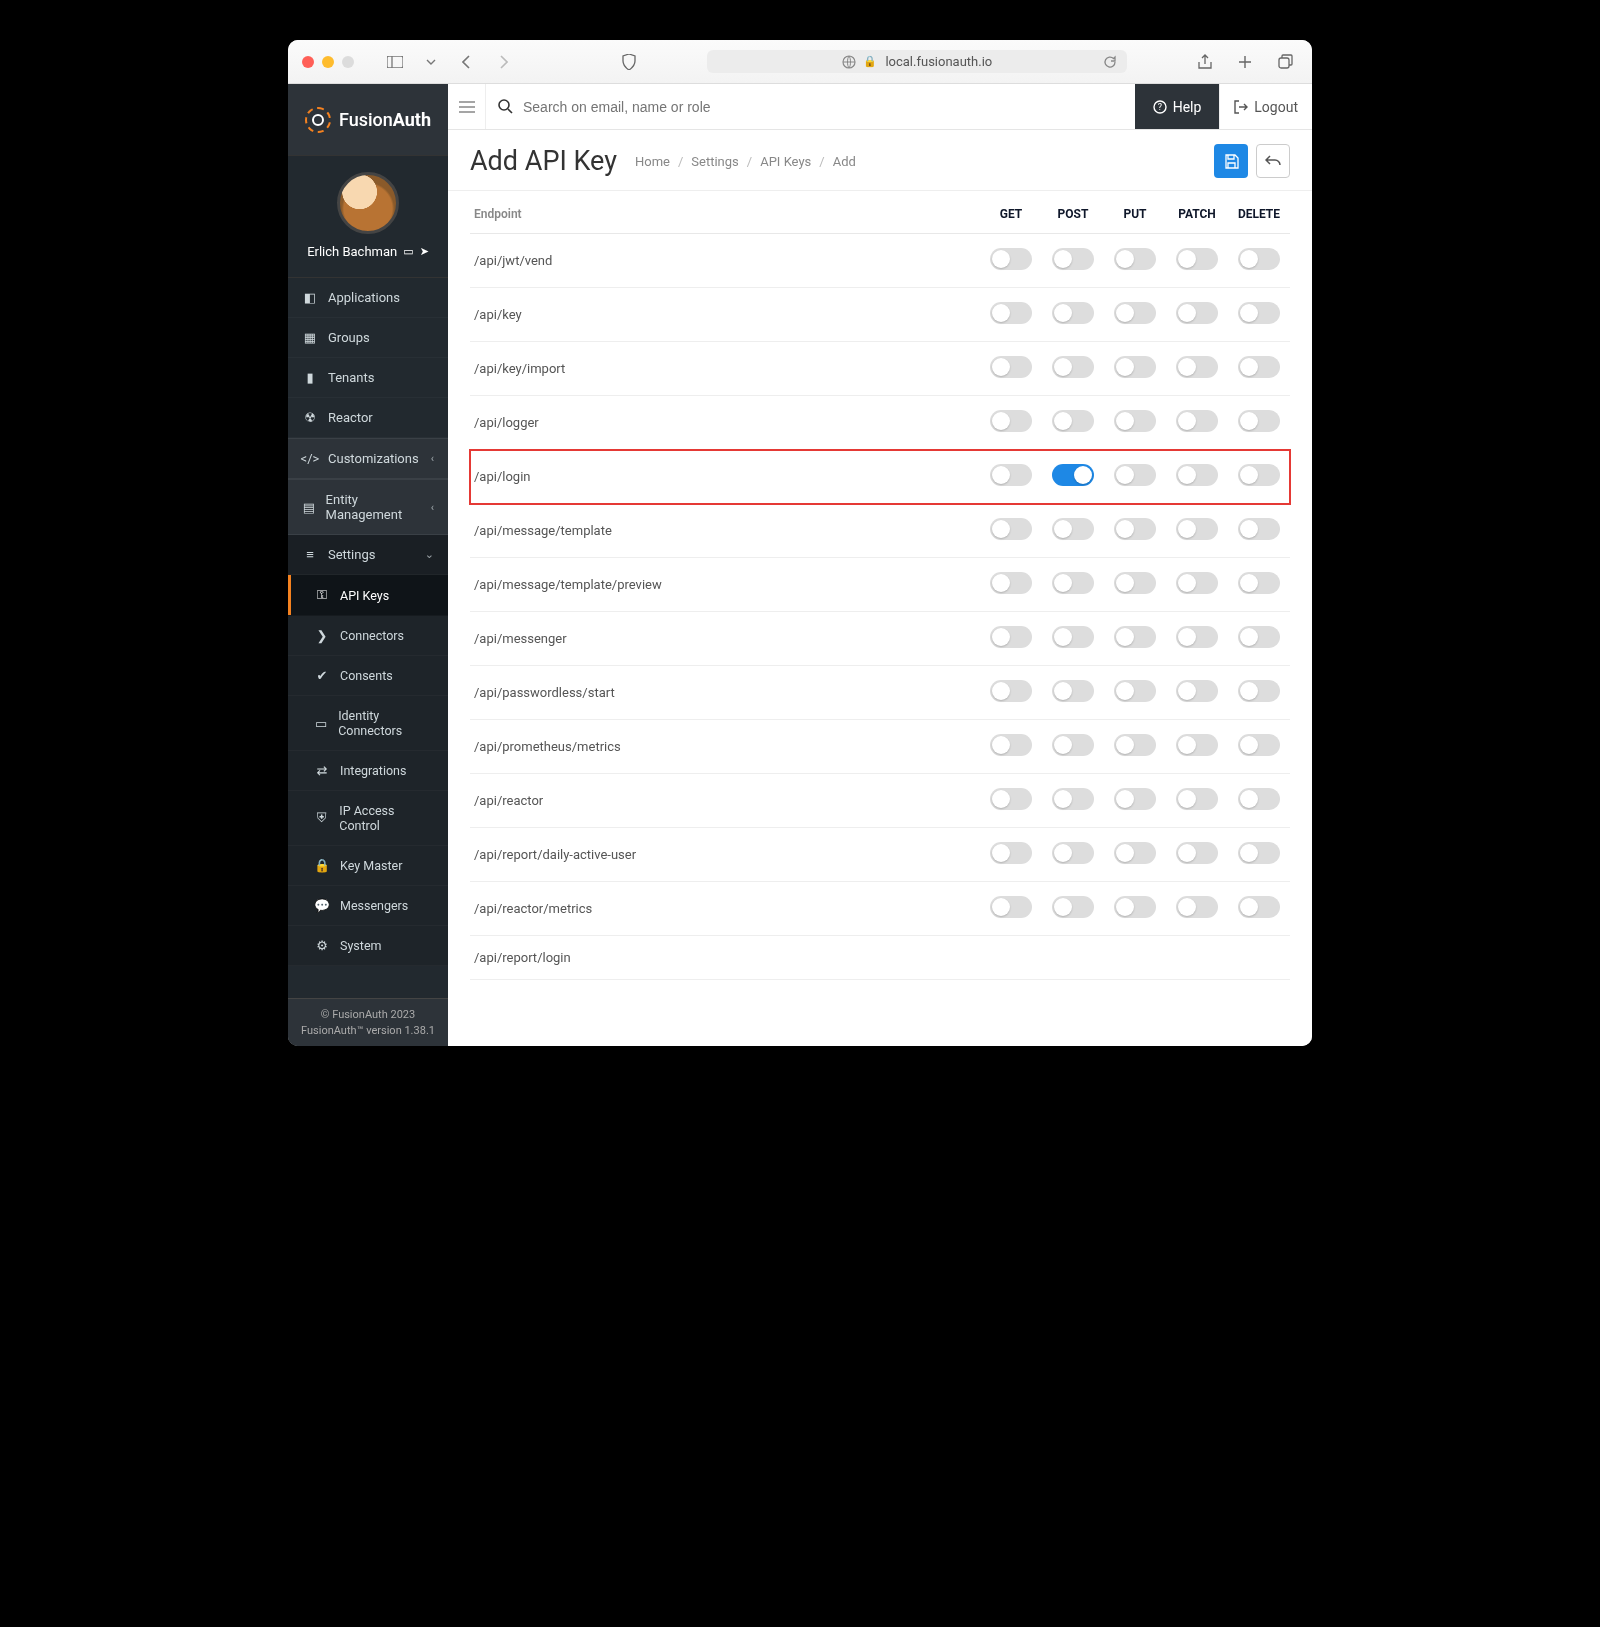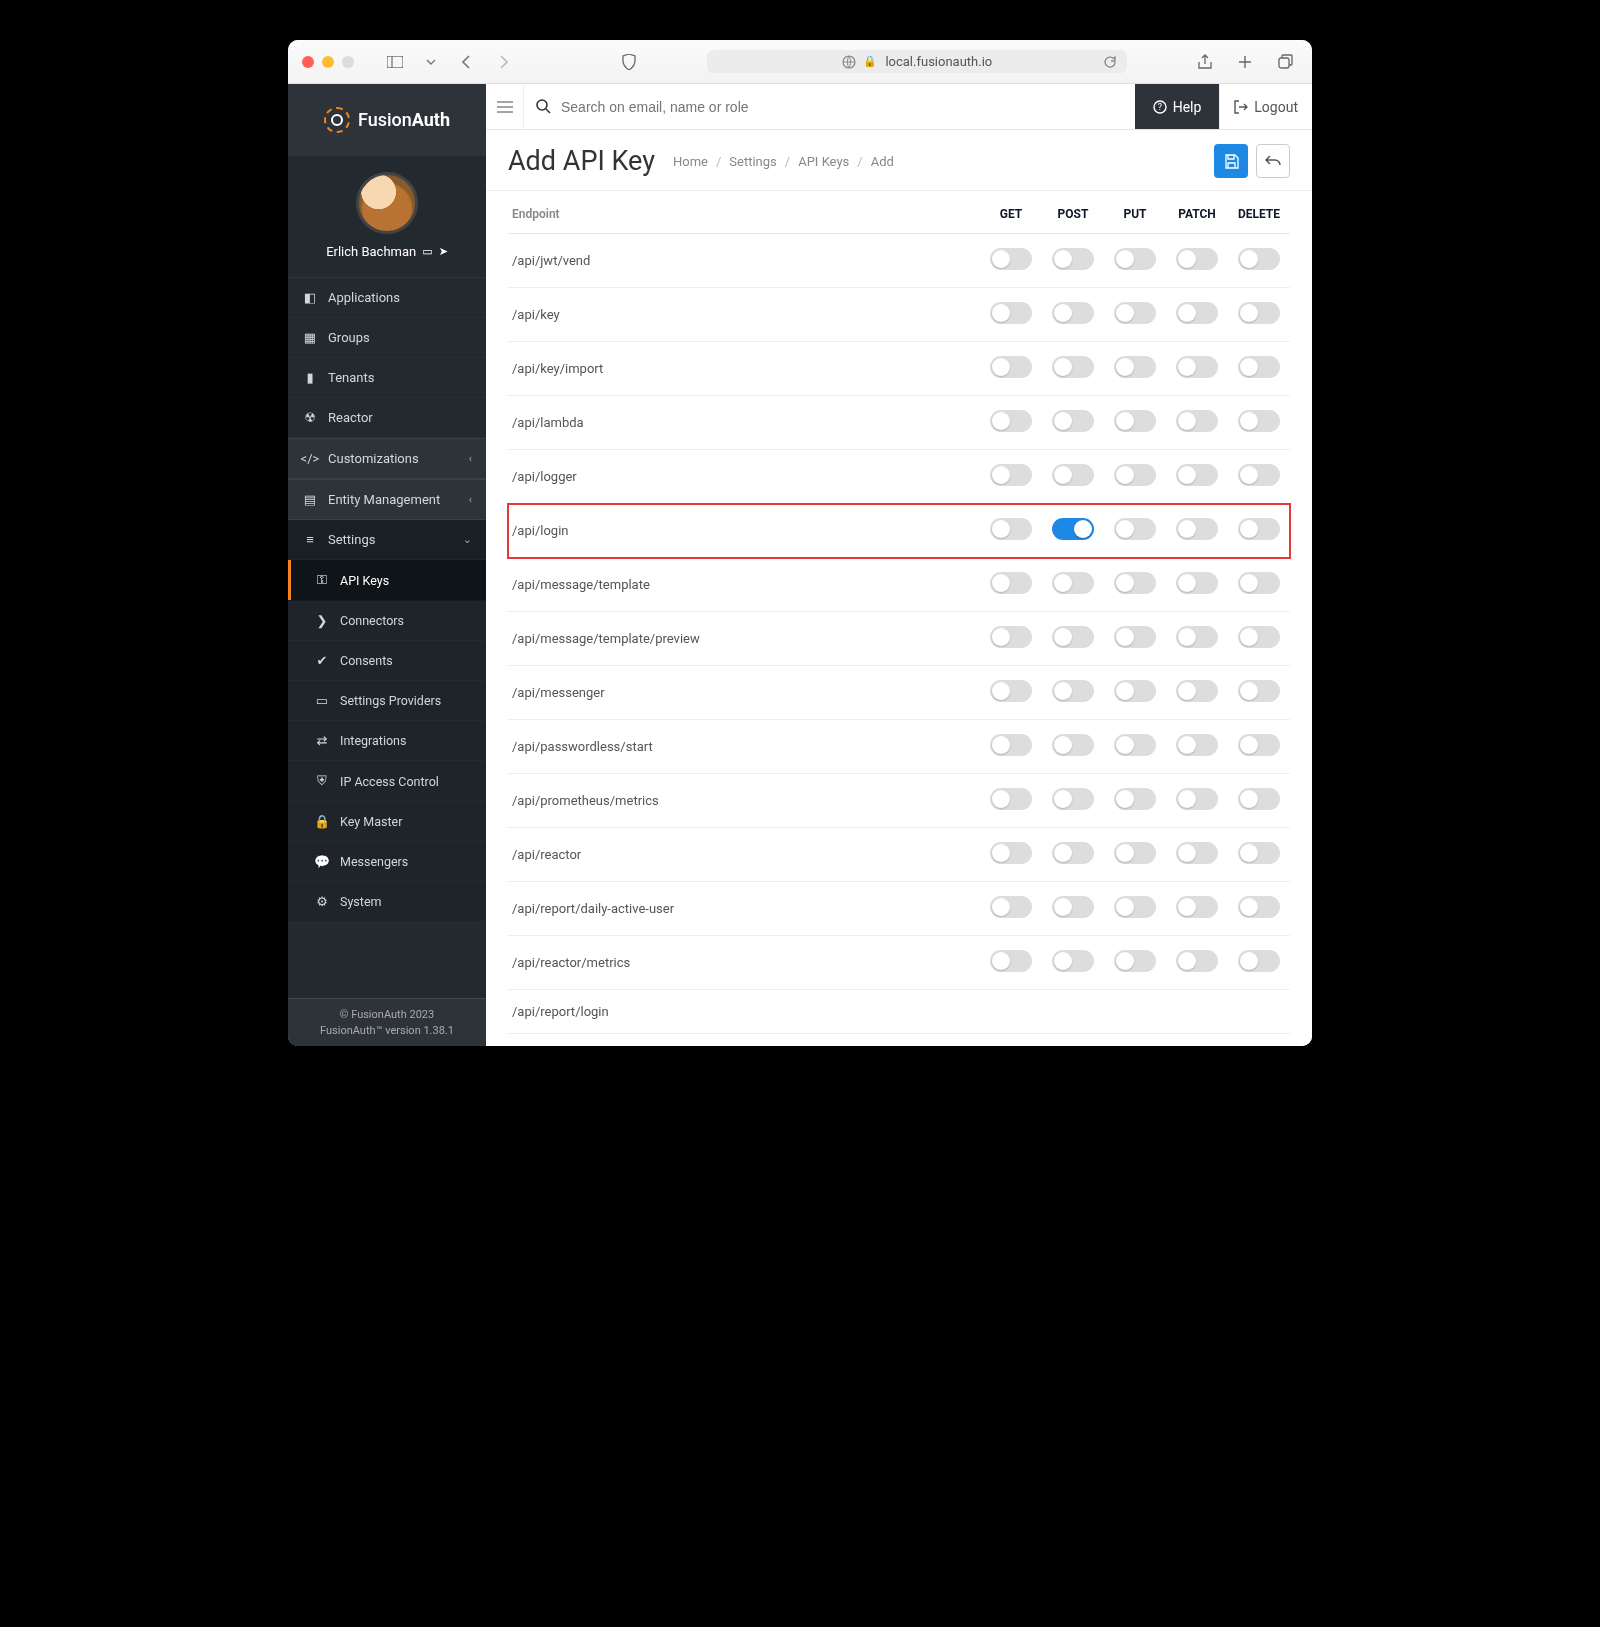--- a/index.html
+++ b/index.html
@@ -10,21 +10,21 @@
 .tl { width: 12px; height: 12px; border-radius: 50%; }
 .tl.red{background:#ff5f57}.tl.yellow{background:#febc2e}.tl.green{background:#dcdcdc}
 .tb-btn { width: 26px; height: 26px; display:flex; align-items:center; justify-content:center; color:#777; border-radius:6px; }
 .tb-sep{width:8px}
 .addr { flex: 1; display:flex; align-items:center; justify-content:center; }
 .addr-inner { background:#ececec; border-radius:6px; padding:4px 18px; display:flex; align-items:center; gap:8px; color:#555; font-size:13px; min-width:420px; justify-content:center; position:relative; }
 .addr-inner .globe { color:#888; }
 .addr-inner .reload{ position:absolute; right:10px; color:#888; }
 .right-tb{display:flex; gap:14px; color:#666;}
 .app { flex:1; display:flex; overflow:hidden; }
-.sidebar { width: 198px; background:#22292f; color:#cfd8dc; display:flex; flex-direction:column; font-size:13px; position:relative; }
+.sidebar { width: 160px; background:#22292f; color:#cfd8dc; display:flex; flex-direction:column; font-size:13px; position:relative; }
 .brand { height:72px; display:flex; align-items:center; justify-content:center; gap:8px; border-bottom:1px solid #333; background:#2d3339;}
 .brand .logo { width:26px; height:26px; border-radius:50%; border:2px dashed #f58220; position:relative;}
 .brand .logo::after{content:""; position:absolute; inset:5px; border-radius:50%; border:2px solid #fff;}
 .brand .text{ font-size:18px; font-weight:500; color:#fff; }
 .brand .text b{font-weight:700;}
 .user { text-align:center; padding:16px 10px 18px; border-bottom:1px solid #333;}
 .avatar { width:62px; height:62px; border-radius:50%; margin:0 auto 10px; background: radial-gradient(circle at 35% 30%, #f8d8b0 0 32%, transparent 33%), radial-gradient(circle at 50% 60%, #b87333 0 55%, #8a5a2a 60%); border:3px solid #444;}
 .username{ font-size:13px; color:#fff; display:flex; gap:6px; align-items:center; justify-content:center;}
 .nav { flex:1; overflow:auto; }
 .nav-item{ display:flex; align-items:center; gap:10px; padding:12px 14px; color:#cfd8dc; cursor:pointer; border-bottom:1px solid rgba(255,255,255,.03); position:relative;}
@@ -193,21 +193,21 @@
           <div class="nav-item sub">
             <span class="nav-ico">❯</span>
             <span>Connectors</span>
           </div>
           <div class="nav-item sub">
             <span class="nav-ico">✔</span>
             <span>Consents</span>
           </div>
           <div class="nav-item sub">
             <span class="nav-ico">▭</span>
-            <span>Settings Providers</span>
+            <span>Identity Connectors</span>
           </div>
           <div class="nav-item sub">
             <span class="nav-ico">⇄</span>
             <span>Integrations</span>
           </div>
           <div class="nav-item sub">
             <span class="nav-ico">⛨</span>
             <span>IP Access Control</span>
           </div>
           <div class="nav-item sub">
@@ -320,28 +320,20 @@
               </tr>
               <tr>
                 <td class="ep">/api/key/import</td>
                 <td class="tg"><span class="toggle"></span></td>
                 <td class="tg"><span class="toggle"></span></td>
                 <td class="tg"><span class="toggle"></span></td>
                 <td class="tg"><span class="toggle"></span></td>
                 <td class="tg"><span class="toggle"></span></td>
               </tr>
               <tr>
-                <td class="ep">/api/lambda</td>
-                <td class="tg"><span class="toggle"></span></td>
-                <td class="tg"><span class="toggle"></span></td>
-                <td class="tg"><span class="toggle"></span></td>
-                <td class="tg"><span class="toggle"></span></td>
-                <td class="tg"><span class="toggle"></span></td>
-              </tr>
-              <tr>
                 <td class="ep">/api/logger</td>
                 <td class="tg"><span class="toggle"></span></td>
                 <td class="tg"><span class="toggle"></span></td>
                 <td class="tg"><span class="toggle"></span></td>
                 <td class="tg"><span class="toggle"></span></td>
                 <td class="tg"><span class="toggle"></span></td>
               </tr>
               <tr class="highlight">
                 <td class="ep">/api/login</td>
                 <td class="tg"><span class="toggle"></span></td>

